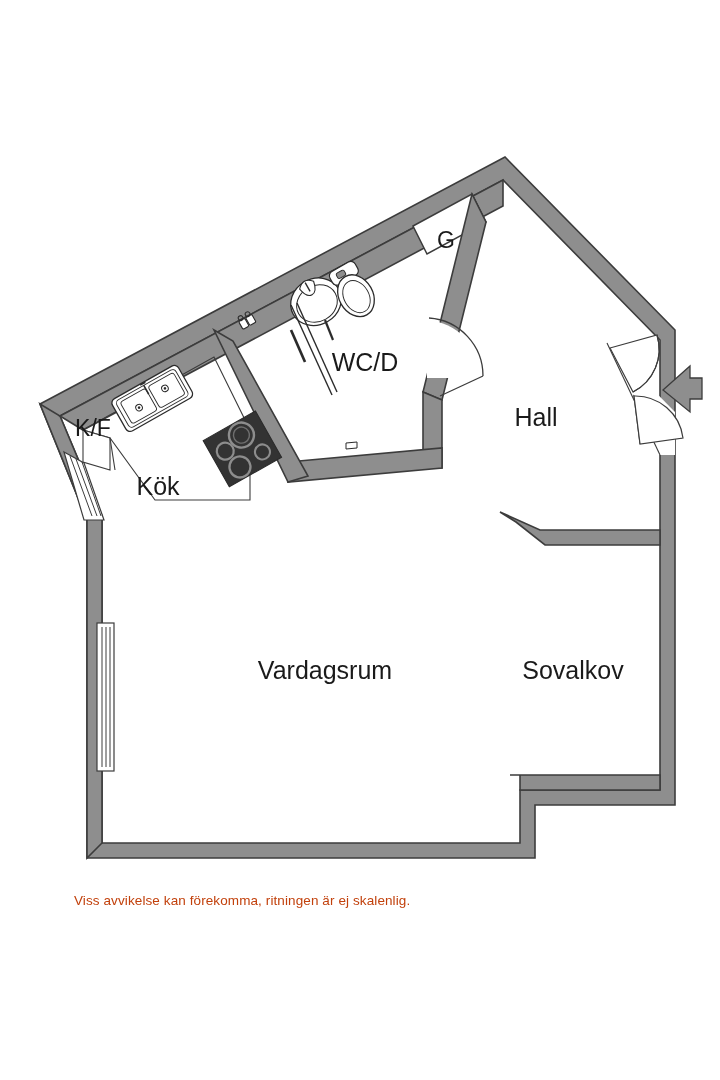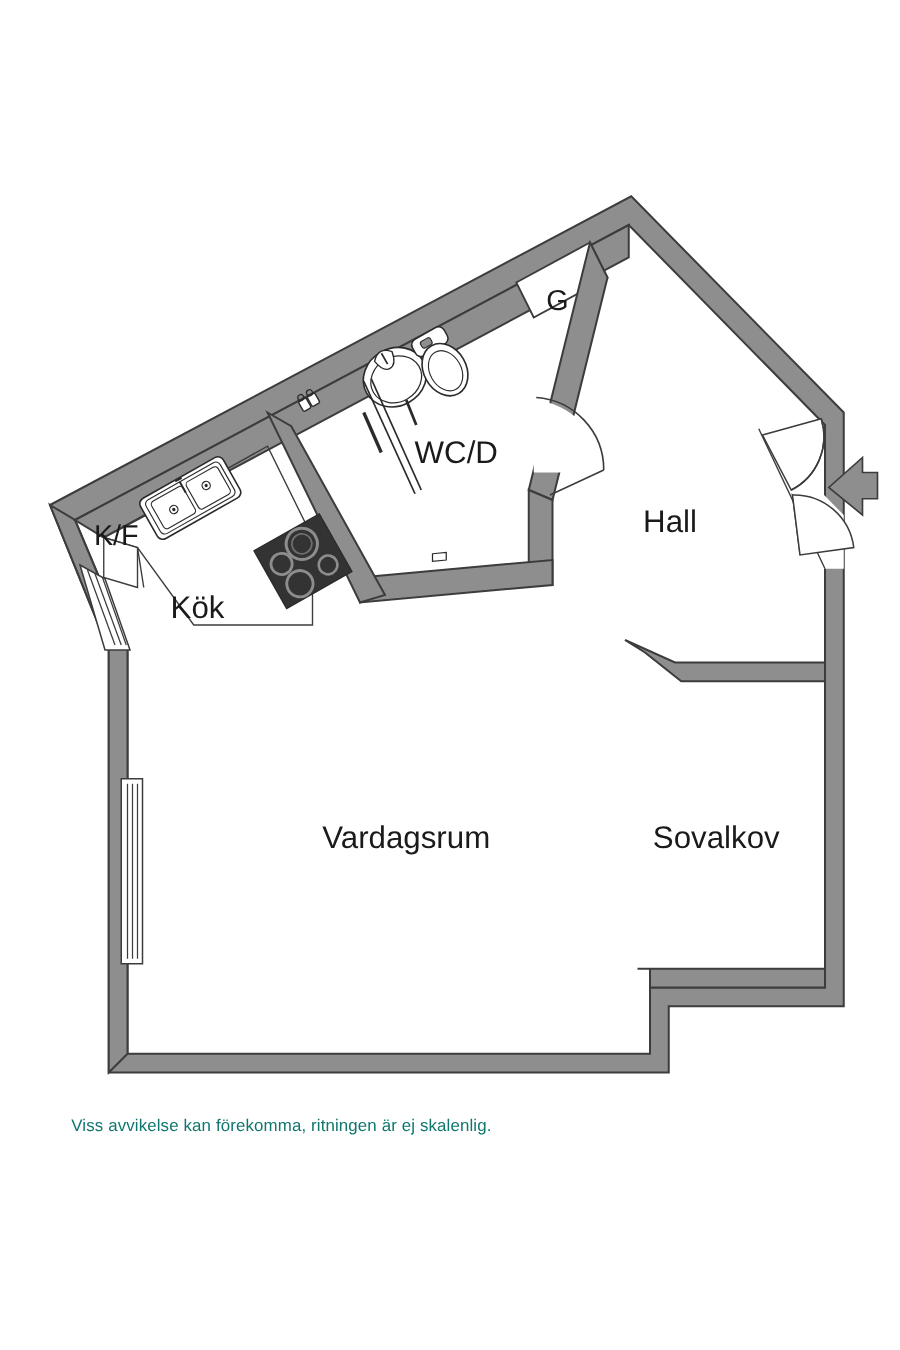--- a/index.html
+++ b/index.html
@@ -28,24 +28,24 @@
   .room-label {
     font-family: "Liberation Sans", sans-serif;
     fill: #1a1a1a;
     text-anchor: middle;
     dominant-baseline: middle;
   }
   .label-lg { font-size: 25px; }
   .label-md { font-size: 23px; }
   .caption-text {
     position: absolute;
-    left: 57px;
+    left: 74px;
     top: 893px;
     font-size: 13.5px;
-    color: #0f766e;
+    color: #c2410c;
     font-family: "Liberation Sans", sans-serif;
     white-space: nowrap;
     letter-spacing: 0.1px;
   }
 </style>
 </head>
 <body>
 
 <div id="plan-wrap">
 <svg id="floorplan" viewBox="0 0 720 1080">

